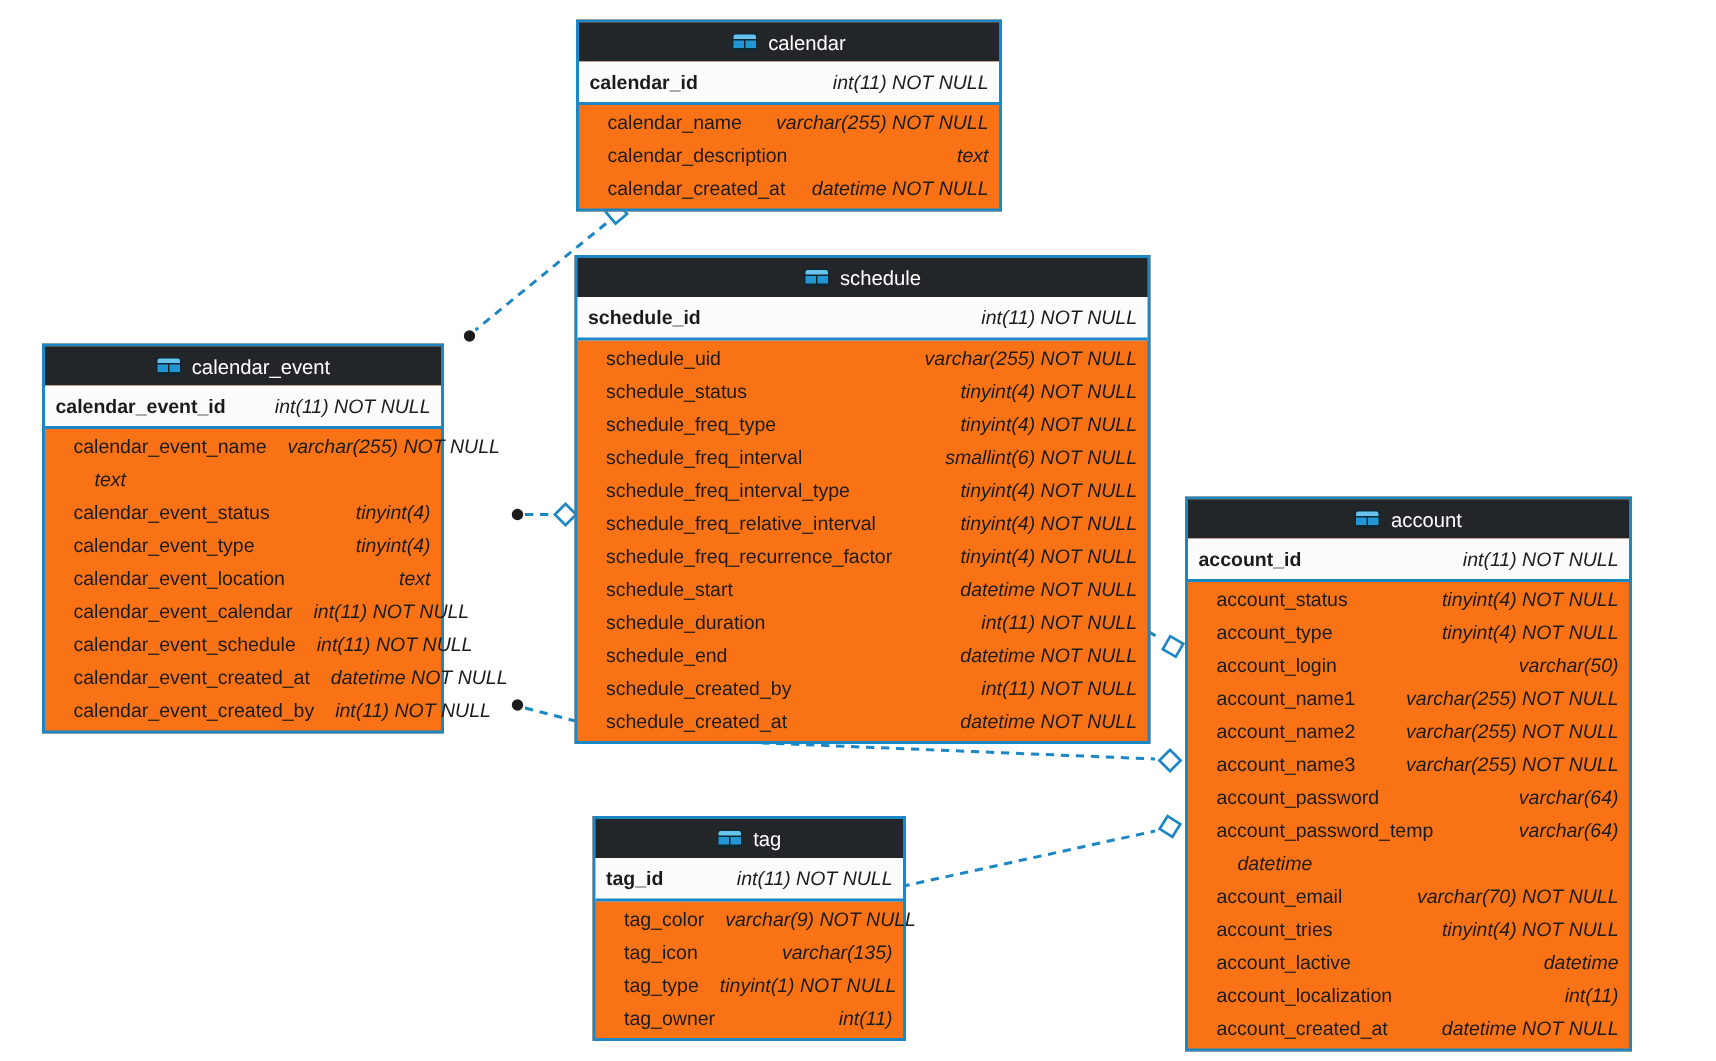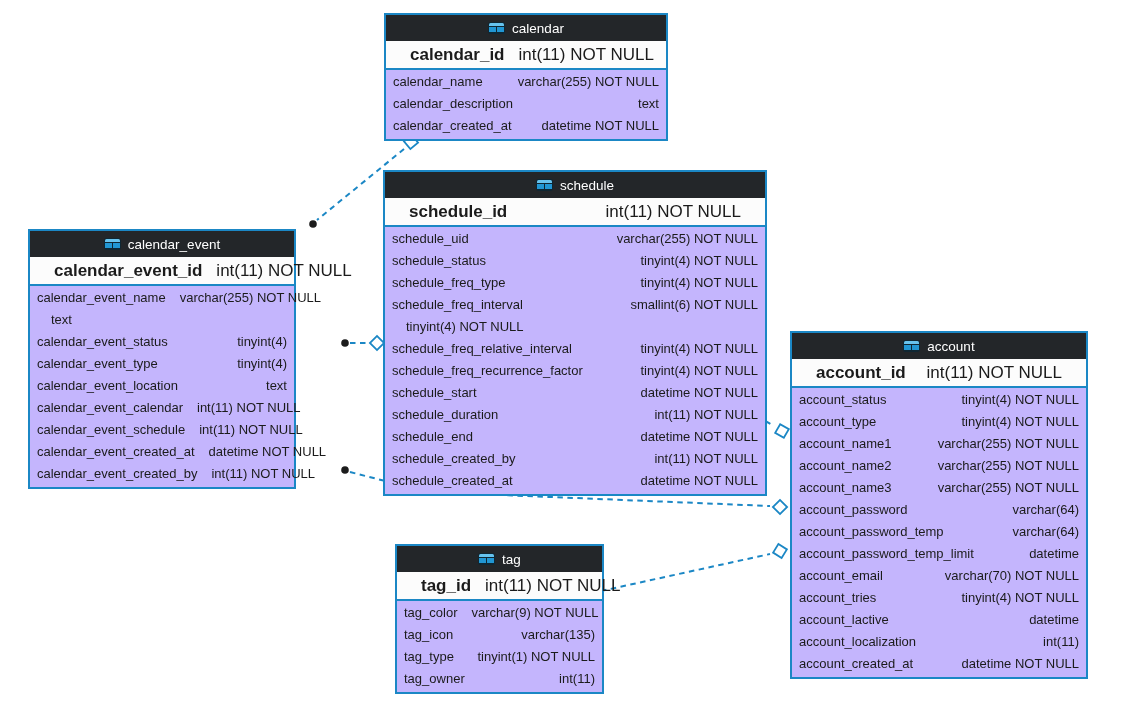--- a/index.html
+++ b/index.html
@@ -2,45 +2,45 @@
 <html><head>
 <meta charset="utf-8">
 <style>
   html,body{margin:0;padding:0;background:#ffffff;}
   .canvas{
     position:relative;width:1144px;height:707px;background:#ffffff;overflow:hidden;
     font-family:"Liberation Sans", sans-serif;color:#1b1b1b;
   }
   .wires{position:absolute;left:0;top:0;width:1144px;height:707px;z-index:1;}
   .db-table{
-    position:absolute;z-index:2;background:#c4b5fd;
+    position:absolute;z-index:2;background:#f97316;
     border:2px solid #1b87c5;box-sizing:border-box;
   }
   .tbl-header{
     height:26px;background:#232629;color:#ffffff;
     display:flex;align-items:center;justify-content:center;gap:7px;
     font-size:13.5px;
   }
   .tbl-icon{display:inline-block;width:17px;height:12px;background:#0f2733;border-radius:3px;padding:1px;box-sizing:border-box;}
   .ti-top{display:block;height:3px;background:#67c3ee;border-radius:1.5px 1.5px 0 0;margin-bottom:1px;}
   .ti-cells{display:flex;gap:1px;height:5px;}
   .ti-cells i{flex:1;background:#2196d3;}
   .tbl-pk-row{
     height:27px;line-height:27px;display:flex;justify-content:space-between;
-    padding:0 24px;border-bottom:2px solid #1b87c5;background:#fcfcfc;
-    font-size:17px;
+    padding:0 7px;border-bottom:2px solid #1b87c5;background:#fcfcfc;
+    font-size:13px;
   }
   .pk-field{font-weight:bold;}
   .tbl-row{
     height:22px;line-height:22px;display:flex;justify-content:space-between;
     padding:0 7px;font-size:13px;background:transparent;
   }
-  .tbl-rows{padding:1px 0 2px 0;}
+  .tbl-rows{padding:1px 0 2px 12px;}
   .col-field{white-space:nowrap;}
-  .col-type{white-space:nowrap;margin-left:14px;}
+  .col-type{white-space:nowrap;margin-left:14px;font-style:italic;}
   
   .t-calendar{left:384px;top:13px;width:284px;}
   .t-schedule{left:383px;top:170px;width:384px;}
   .t-calendar-event{left:28px;top:229px;width:268px;}
   .t-account{left:790px;top:331px;width:298px;}
   .t-tag{left:395px;top:544px;width:209px;}
   .wire{stroke:#1b87c5;stroke-width:2;fill:none;stroke-dasharray:5.5 4.5;}
   .wire-dot{fill:#1c1c1c;stroke:none;}
   .wire-diamond{fill:#ffffff;stroke:#1b87c5;stroke-width:1.8;}
 </style>
@@ -144,20 +144,21 @@
         </div>
         <div class="tbl-row">
           <span class="col-field">schedule_freq_type</span>
           <span class="col-type">tinyint(4) NOT NULL</span>
         </div>
         <div class="tbl-row">
           <span class="col-field">schedule_freq_interval</span>
           <span class="col-type">smallint(6) NOT NULL</span>
         </div>
         <div class="tbl-row">
+          <span class="col-field">schedule_freq_interval_type</span>
           <span class="col-type">tinyint(4) NOT NULL</span>
         </div>
         <div class="tbl-row">
           <span class="col-field">schedule_freq_relative_interval</span>
           <span class="col-type">tinyint(4) NOT NULL</span>
         </div>
         <div class="tbl-row">
           <span class="col-field">schedule_freq_recurrence_factor</span>
           <span class="col-type">tinyint(4) NOT NULL</span>
         </div>
@@ -256,41 +257,44 @@
     <div class="tbl-rows">
         <div class="tbl-row">
           <span class="col-field">account_status</span>
           <span class="col-type">tinyint(4) NOT NULL</span>
         </div>
         <div class="tbl-row">
           <span class="col-field">account_type</span>
           <span class="col-type">tinyint(4) NOT NULL</span>
         </div>
         <div class="tbl-row">
+          <span class="col-field">account_login</span>
+          <span class="col-type">varchar(50)</span>
+        </div>
+        <div class="tbl-row">
           <span class="col-field">account_name1</span>
           <span class="col-type">varchar(255) NOT NULL</span>
         </div>
         <div class="tbl-row">
           <span class="col-field">account_name2</span>
           <span class="col-type">varchar(255) NOT NULL</span>
         </div>
         <div class="tbl-row">
           <span class="col-field">account_name3</span>
           <span class="col-type">varchar(255) NOT NULL</span>
         </div>
         <div class="tbl-row">
           <span class="col-field">account_password</span>
           <span class="col-type">varchar(64)</span>
         </div>
         <div class="tbl-row">
           <span class="col-field">account_password_temp</span>
           <span class="col-type">varchar(64)</span>
         </div>
         <div class="tbl-row">
-          <span class="col-field">account_password_temp_limit</span>
           <span class="col-type">datetime</span>
         </div>
         <div class="tbl-row">
           <span class="col-field">account_email</span>
           <span class="col-type">varchar(70) NOT NULL</span>
         </div>
         <div class="tbl-row">
           <span class="col-field">account_tries</span>
           <span class="col-type">tinyint(4) NOT NULL</span>
         </div>

